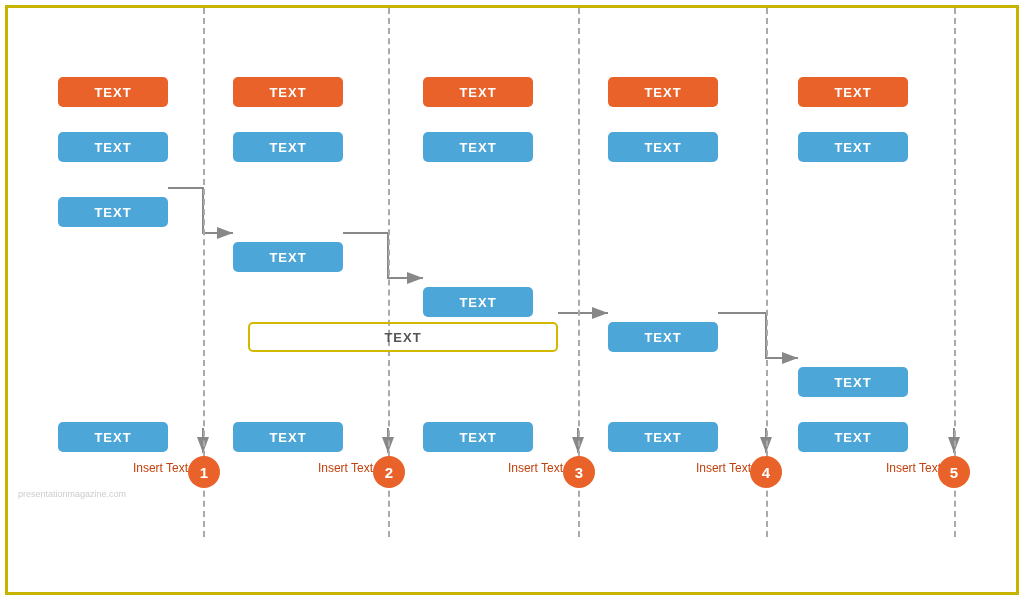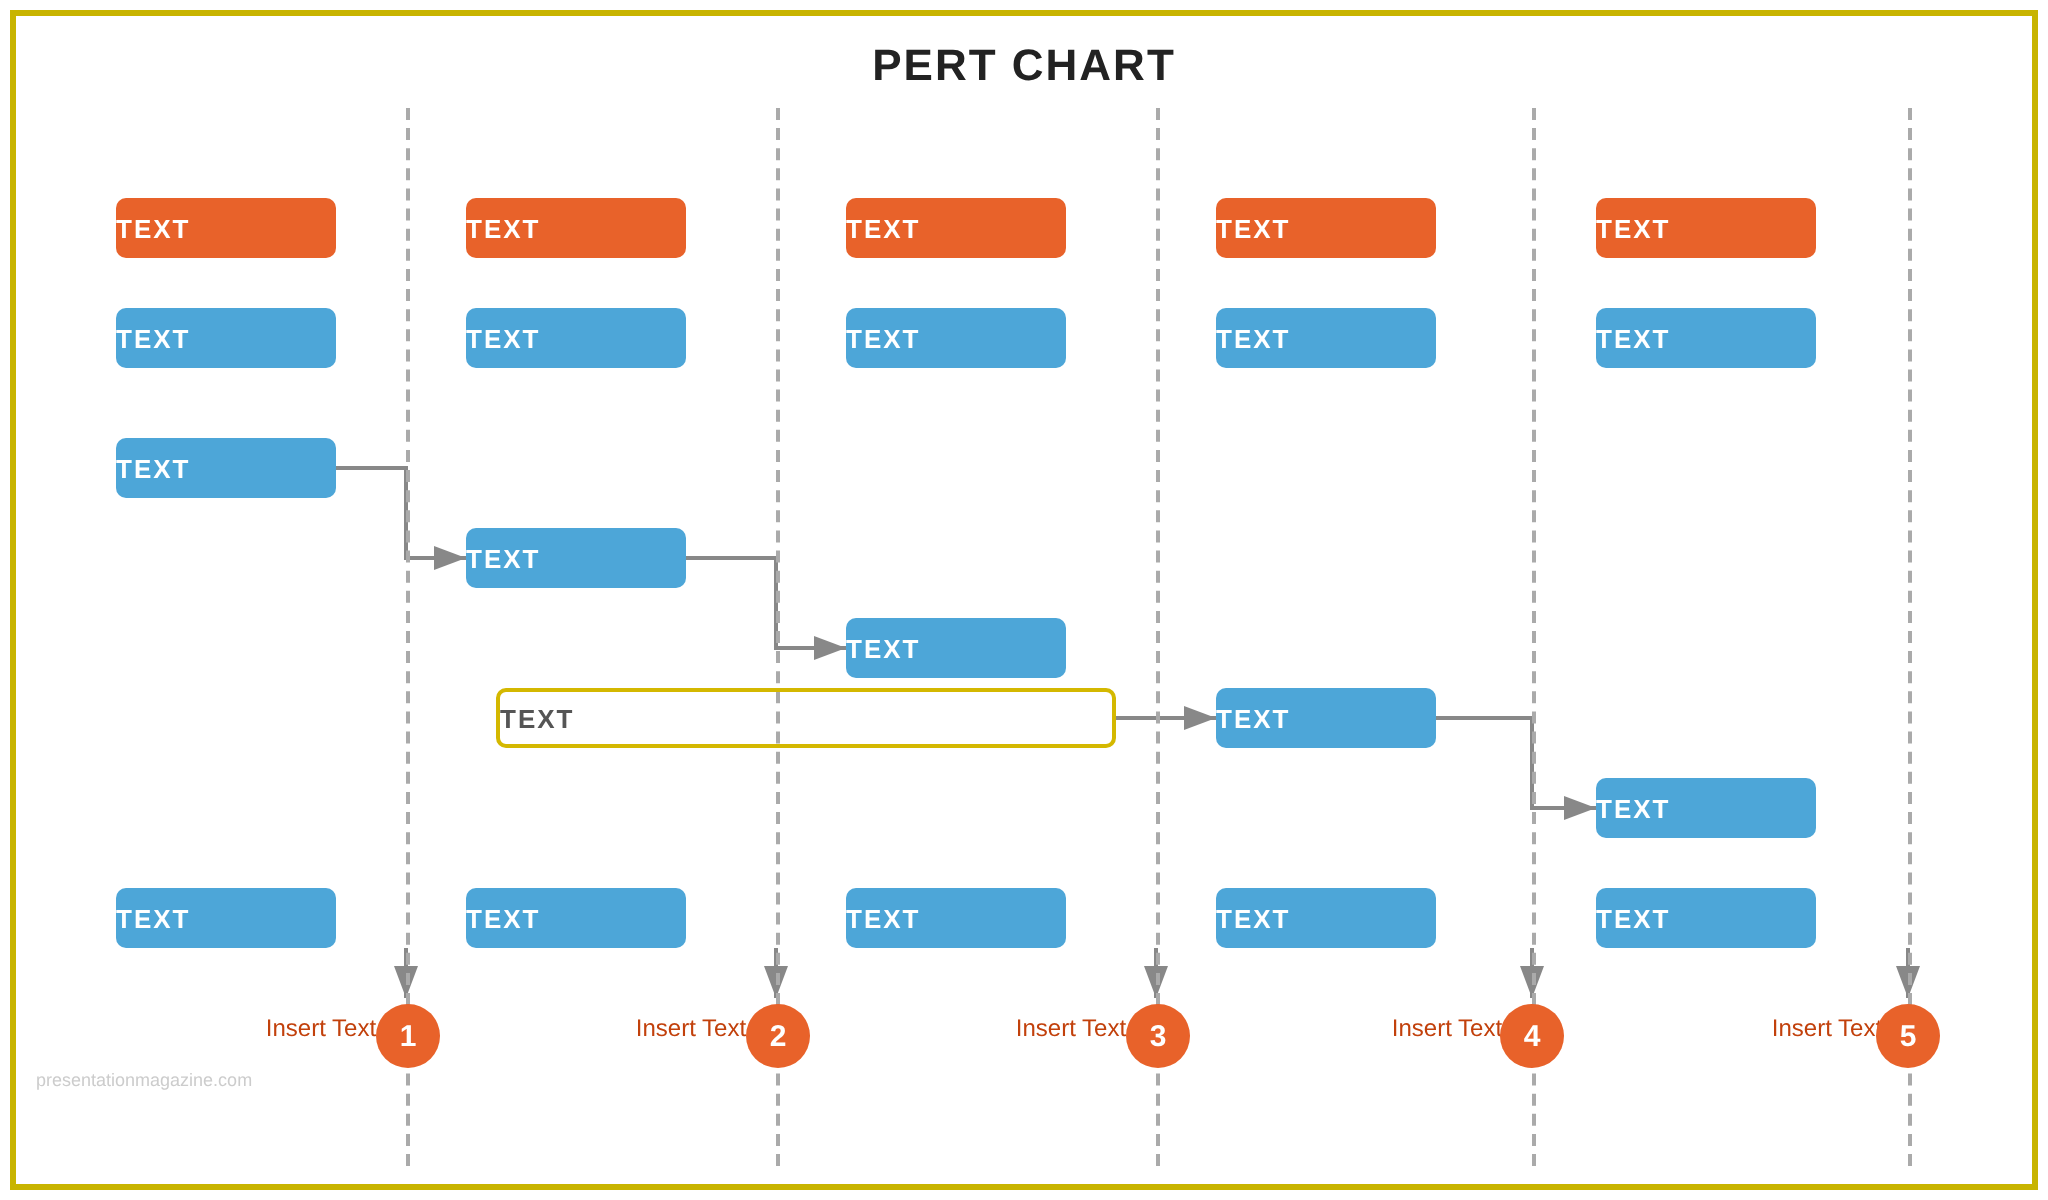--- a/index.html
+++ b/index.html
@@ -38,25 +38,26 @@
       bottom: 0;
       width: 2px;
       border-left: 2px dashed #aaa;
     }
     
     .box {
       position: absolute;
       border-radius: 5px;
       display: flex;
       align-items: center;
-      justify-content: flex-start;
+      justify-content: center;
       font-size: 13px;
       font-weight: bold;
       color: #fff;
       letter-spacing: 1px;
+      margin-top: 24px;
     }
     .box-orange {
       background: #e8622a;
     }
     .box-blue {
       background: #4da6d8;
     }
     .box-yellow-outline {
       background: transparent;
       border: 2px solid #d4b800;
@@ -97,21 +98,20 @@
       bottom: 38px;
       left: 10px;
       font-size: 9px;
       color: #ccc;
     }
   </style>
 </head>
 <body>
 
 <div class="outer">
-  <div class="title">PERT CHART</div>
   <div class="chart-area">
 
     <svg class="arrows">
 
       <defs>
         <marker id="arrowhead" markerWidth="8" markerHeight="6" refX="8" refY="3" orient="auto">
           <polygon points="0 0, 8 3, 0 6" fill="#888"></polygon>
         </marker>
       </defs>
 

